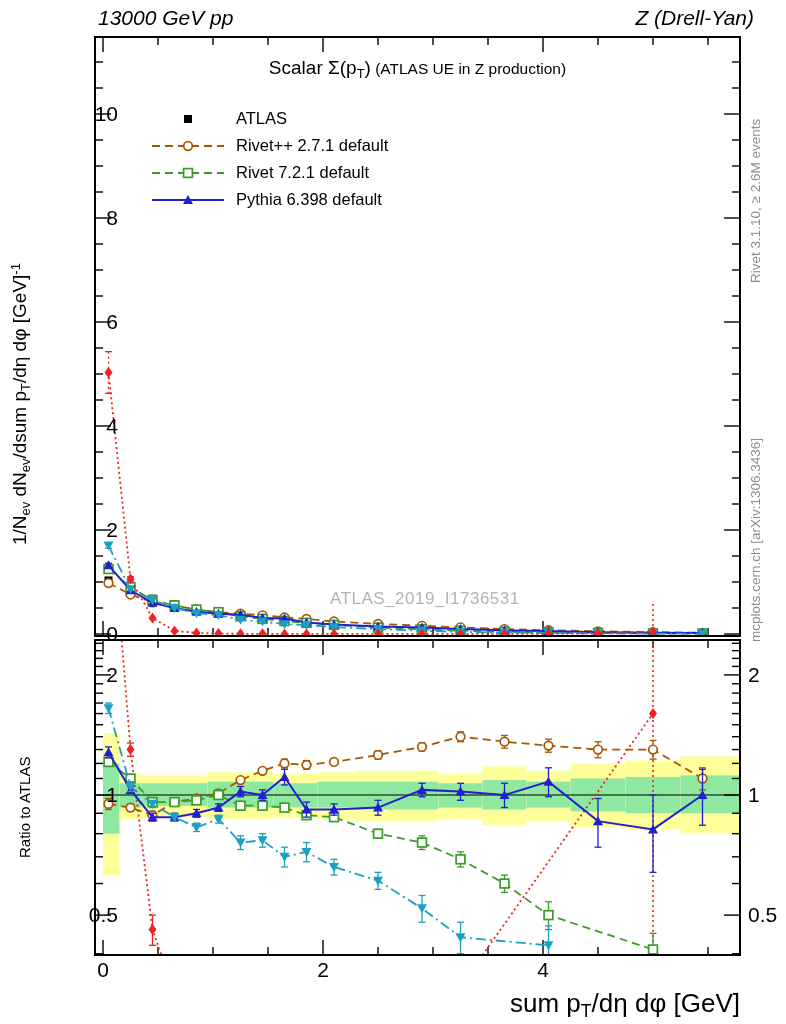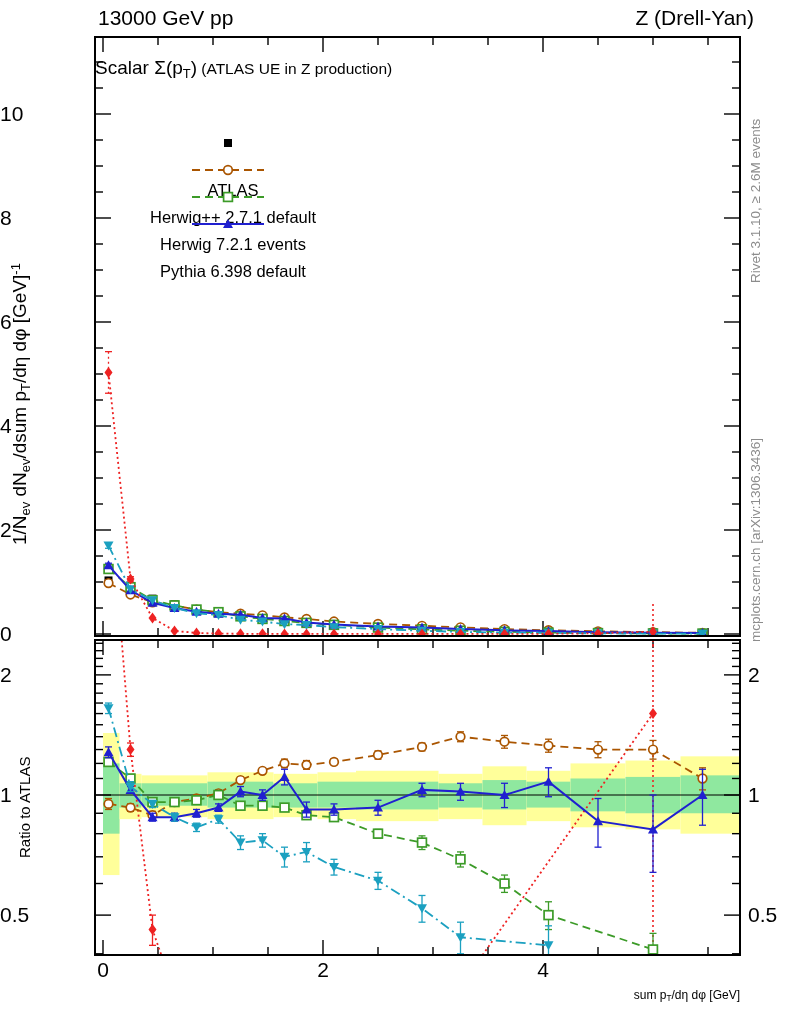--- a/index.html
+++ b/index.html
@@ -1,37 +1,37 @@
 <!DOCTYPE html>
 <html><head>
 <meta charset="utf-8">
 <style>
   html,body{margin:0;padding:0;background:#fff;}
   .page{position:relative;width:786px;height:1024px;background:#fff;
         font-family:"Liberation Sans",sans-serif;color:#000;overflow:hidden;}
   #plot-svg{position:absolute;left:0;top:0;}
   .abs{position:absolute;white-space:nowrap;}
-  .hdr{font-size:21px;top:6px;}
+  .hdr{font-size:21px;top:6px;font-style:italic;}
   .hdr-left{left:98px;}
   .hdr-right{right:32px;}
-  .plot-title{left:95px;width:645px;top:57px;font-size:19px;}
+  .plot-title{left:95px;width:645px;top:57px;text-align:center;font-size:19px;}
   .plot-title .small{font-size:15.5px;}
   .rot{position:absolute;transform-origin:0 0;transform:rotate(-90deg);white-space:nowrap;}
   .ylab-main{left:8px;top:545px;font-size:19px;}
   .ylab-ratio{left:16px;top:858px;font-size:15px;}
   .note{color:#8c8c8c;font-size:13.5px;}
   .note-top{left:748px;top:283px;}
   .note-bot{left:748px;top:642px;}
   .watermark{left:330px;top:589px;font-size:17px;color:#b3b3b3;letter-spacing:.5px;}
   .tick-label{position:absolute;font-size:21px;}
-  .ytick{left:0;width:86px;}
+  .ytick{left:0;width:86px;text-align:right;padding-left:32px;}
   .ytick-r{left:748px;text-align:left;}
   .xtick{transform:translateX(-50%);}
   .legend{position:absolute;left:150px;top:105px;}
-  .legend-row{display:flex;align-items:center;height:27px;flex-direction:column;}
+  .legend-row{display:flex;align-items:center;height:27px;}
   .legend-swatch{width:76px;height:18px;margin-right:10px;flex:0 0 76px;}
   .legend-label{font-size:16.5px;}
   .seg-sub{font-size:68%;vertical-align:-0.3em;}
   .seg-sup{font-size:68%;vertical-align:0.5em;}
 </style>
 </head>
 <body>
 
 <div class="page">
   <svg id="plot-svg" width="786" height="1024">
@@ -667,43 +667,44 @@
   <div class="abs hdr hdr-right">Z (Drell-Yan)</div>
 
   <div class="abs plot-title"><span><span>Scalar Σ(p</span><span class="seg-sub">T</span><span>)</span></span><span class="small"> (ATLAS UE in Z production)</span></div>
 
   <div class="rot ylab-main"><span>1/N</span><span class="seg-sub">ev</span><span> dN</span><span class="seg-sub">ev</span><span>/dsum p</span><span class="seg-sub">T</span><span>/dη dφ  [GeV]</span><span class="seg-sup">-1</span></div>
   <div class="rot ylab-ratio">Ratio to ATLAS</div>
 
   <div class="rot note note-top">Rivet 3.1.10, ≥ 2.6M events</div>
   <div class="rot note note-bot">mcplots.cern.ch [arXiv:1306.3436]</div>
 
-
-  <div class="abs" style="right:46px;top:988px;font-size:12px;margin-left:32px;"><span>sum p</span><span class="seg-sub">T</span><span>/dη dφ [GeV]</span></div>
+  <div class="abs watermark">ATLAS_2019_I1736531</div>
+
+  <div class="abs" style="right:46px;top:988px;font-size:26px;margin-left:32px;"><span>sum p</span><span class="seg-sub">T</span><span>/dη dφ [GeV]</span></div>
 
   <div class="legend" id="legend">
       <div class="legend-row">
         <svg class="legend-swatch" viewBox="0 0 76 18">
           <rect x="34" y="5" width="8" height="8" fill="#000000"></rect>
         </svg>
         <span class="legend-label">ATLAS</span>
       </div>
       <div class="legend-row">
         <svg class="legend-swatch" viewBox="0 0 76 18">
           <line x1="2" y1="9" x2="74" y2="9" stroke="#aa5500" stroke-width="1.8" stroke-dasharray="8,5"></line>
           <circle cx="38" cy="9" r="4.3" fill="#fff" stroke="#aa5500" stroke-width="1.7"></circle>
         </svg>
-        <span class="legend-label">Herwig++ 2.7.1 default</span>
+        <span class="legend-label">Rivet++ 2.7.1 default</span>
       </div>
       <div class="legend-row">
         <svg class="legend-swatch" viewBox="0 0 76 18">
           <line x1="2" y1="9" x2="74" y2="9" stroke="#3c9b28" stroke-width="1.8" stroke-dasharray="8,5"></line>
           <rect x="33.6" y="4.6" width="8.8" height="8.8" fill="#fff" stroke="#3c9b28" stroke-width="1.7"></rect>
         </svg>
-        <span class="legend-label">Herwig 7.2.1 events</span>
+        <span class="legend-label">Rivet 7.2.1 default</span>
       </div>
       <div class="legend-row">
         <svg class="legend-swatch" viewBox="0 0 76 18">
           <line x1="2" y1="9" x2="74" y2="9" stroke="#2020d0" stroke-width="2" stroke-dasharray="none"></line>
           <path d="M 38 4 L 43 13 L 33 13 Z" fill="#2020d0"></path>
         </svg>
         <span class="legend-label">Pythia 6.398 default</span>
       </div>
     </div>
   <div id="tick-layer">

